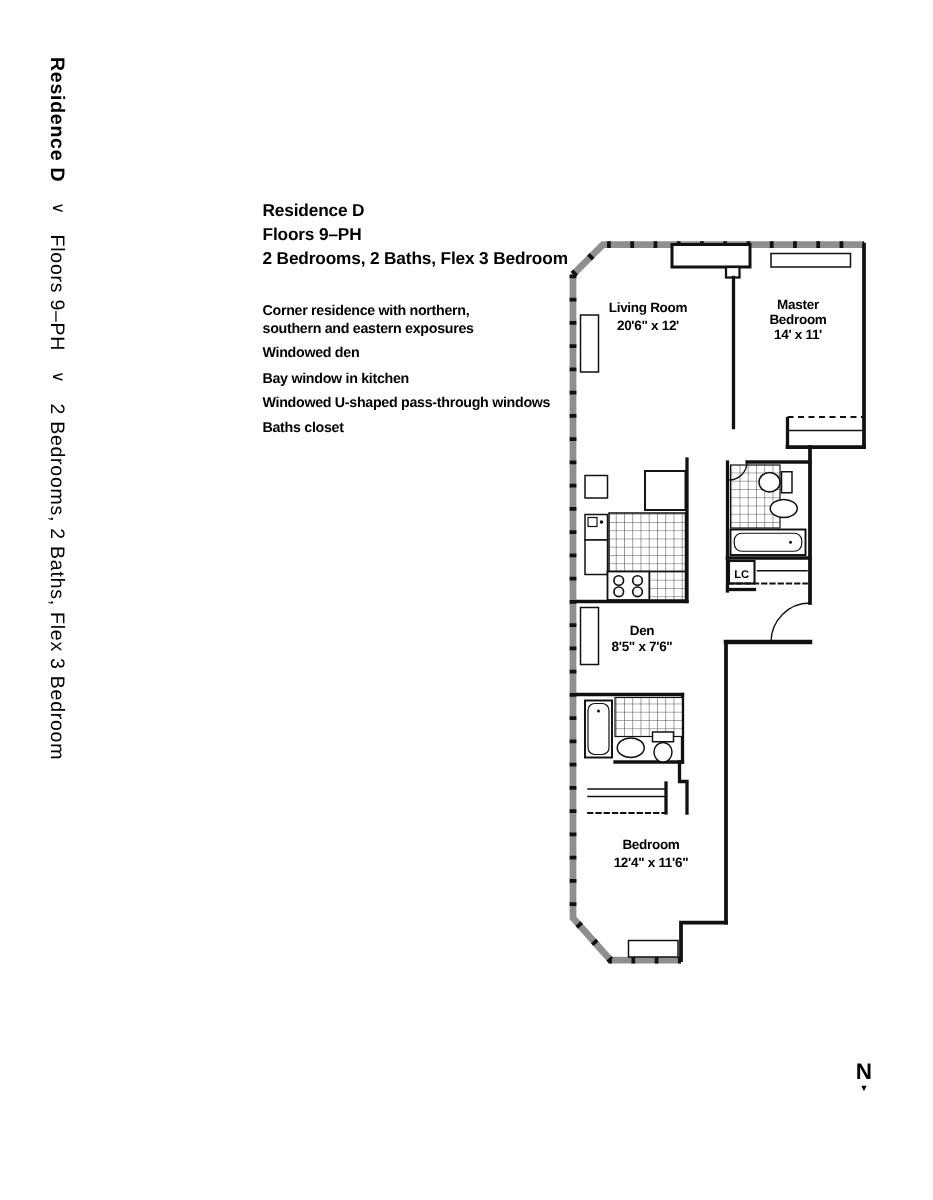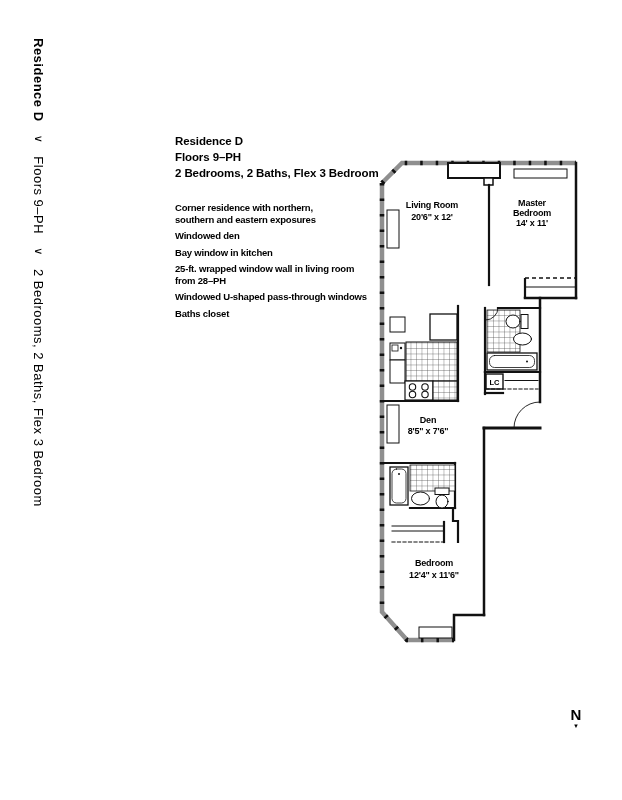--- a/index.html
+++ b/index.html
@@ -52,22 +52,20 @@
   <div>Residence D</div>
   <div>Floors 9–PH</div>
   <div>2 Bedrooms, 2 Baths, Flex 3 Bedroom</div>
 </div>
 
 <div class="features">
   <div class="feature">Corner residence with northern,
 southern and eastern exposures</div>
   <div class="feature">Windowed den</div>
   <div class="feature">Bay window in kitchen</div>
-  <div class="feature">25-ft. wrapped window wall in living room
-from 28–PH</div>
   <div class="feature">Windowed U-shaped pass-through windows</div>
   <div class="feature">Baths closet</div>
 </div>
 
 <svg class="plan" width="250" height="500" viewBox="0 0 250 500">
   <defs>
     <pattern id="tile" patternUnits="userSpaceOnUse" width="5.5" height="5.5">
       <rect width="5.5" height="5.5" fill="#ffffff"></rect>
       <path d="M 5.5 0 H 0 V 5.5" fill="none" stroke="#4a4a4a" stroke-width="0.7"></path>
     </pattern>

